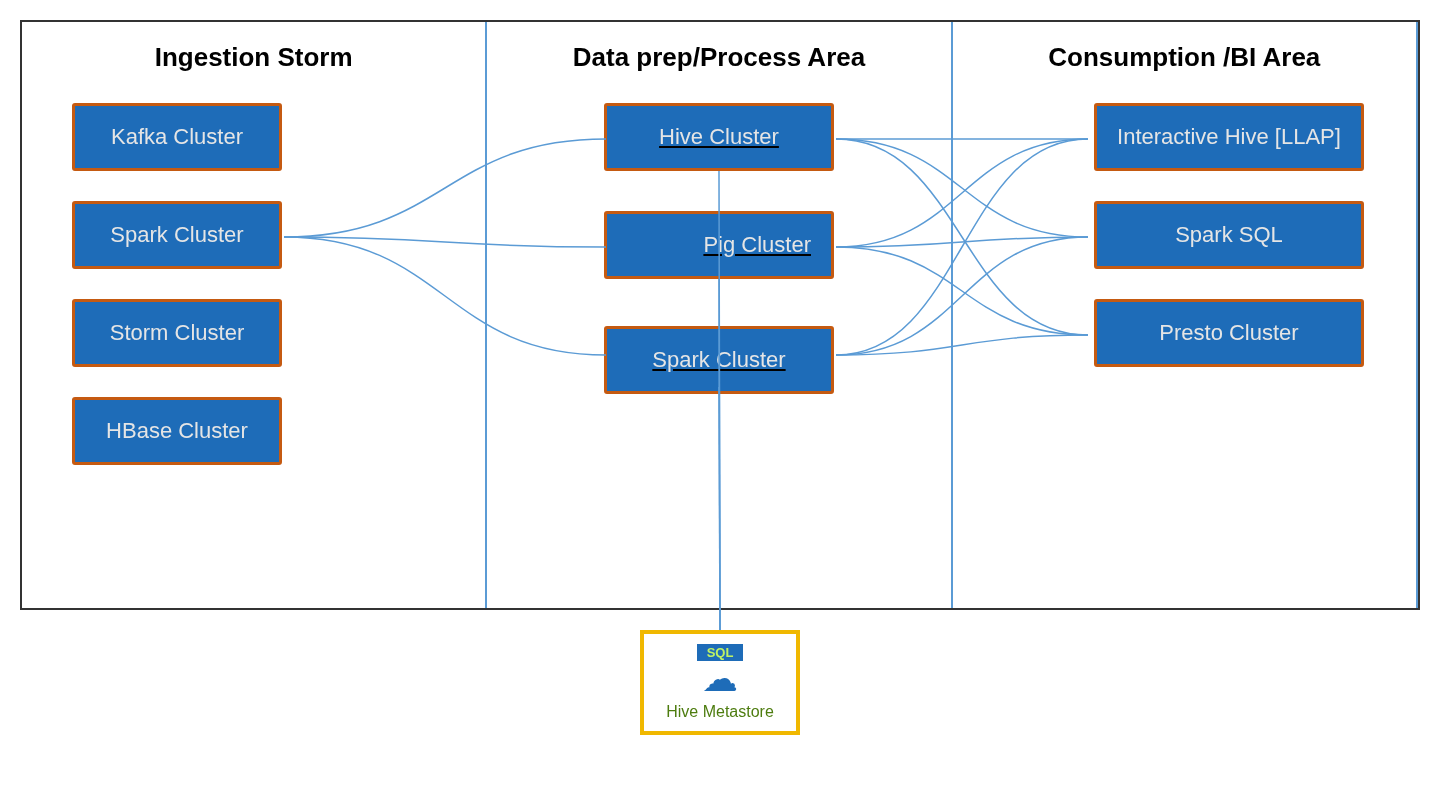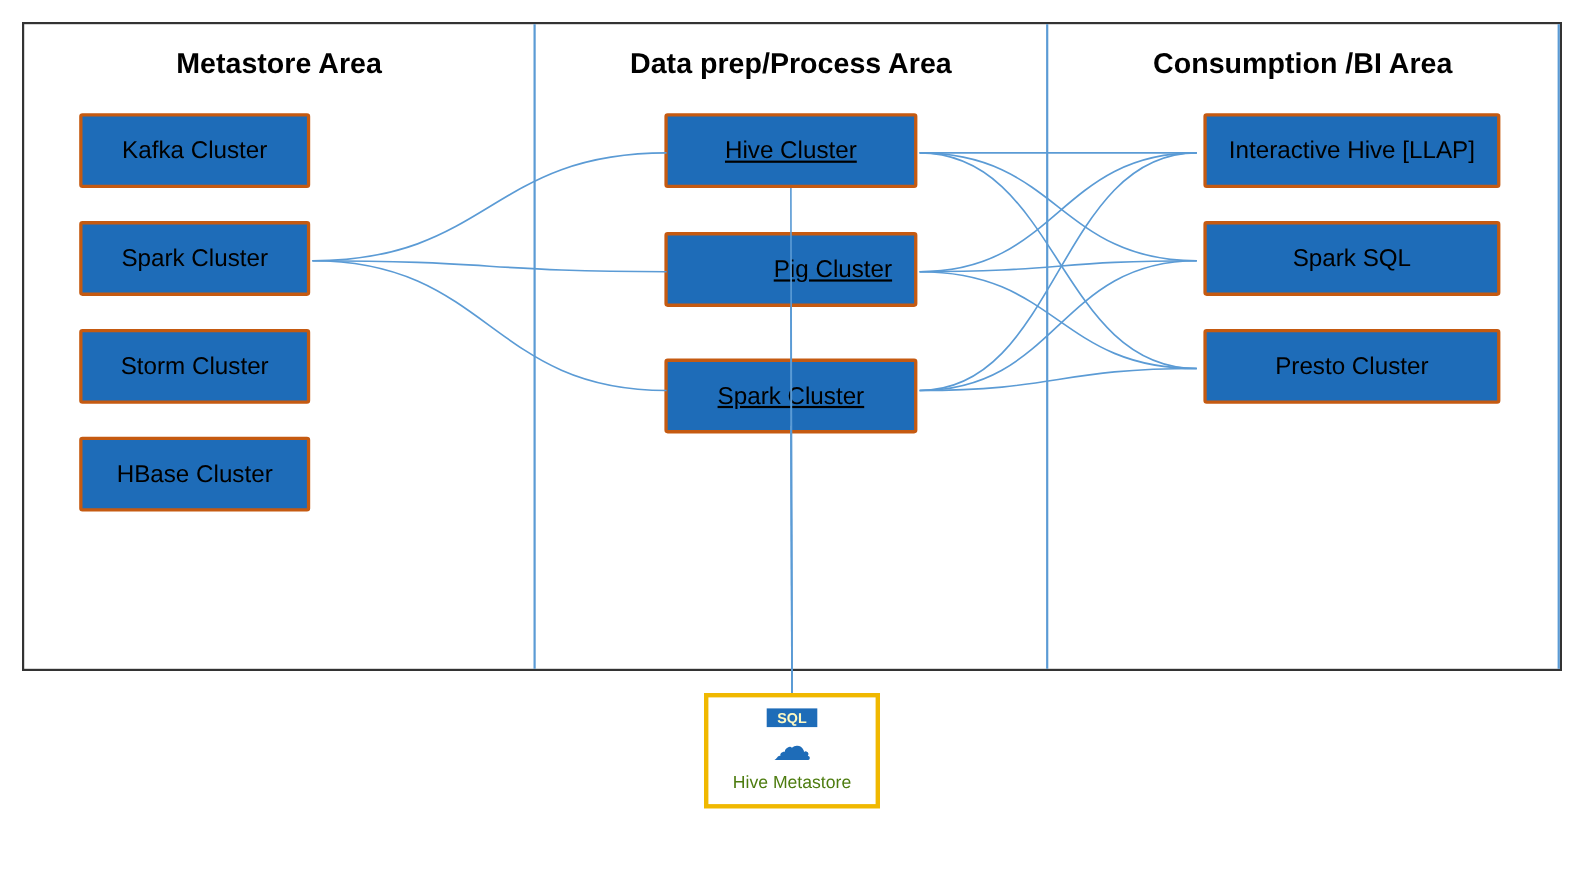--- a/index.html
+++ b/index.html
@@ -33,21 +33,21 @@
     }
     .column-title {
       font-size: 26px;
       font-weight: bold;
       text-align: center;
       margin-bottom: 30px;
       color: #000;
     }
     .cluster-box {
       background: #1e6cb8;
-      color: #000000;
+      color: #e5e5e5;
       border: 3px solid #c55a11;
       border-radius: 3px;
       padding: 18px 20px;
       font-size: 22px;
       font-weight: 500;
       margin-bottom: 30px;
       width: 210px;
       text-align: center;
       position: relative;
     }
@@ -98,21 +98,21 @@
     }
   </style>
 </head>
 <body>
 
 <div class="main-container">
   <div class="diagram-wrapper">
     <div class="columns-area" id="columns-area">
 
       <div class="column ingestion-col">
-        <div class="column-title">Metastore Area</div>
+        <div class="column-title">Ingestion Storm</div>
         <div class="col-content">
           <div class="cluster-box" id="kafka-box">
             <span>Kafka Cluster</span>
           </div>
           <div class="cluster-box" id="spark-ing-box">
             <span>Spark Cluster</span>
           </div>
           <div class="cluster-box" id="storm-box">
             <span>Storm Cluster</span>
           </div>
@@ -174,20 +174,20 @@
 
     <div class="bottom-area">
 
       <svg id="bottom-svg" style="position: absolute; top: 0px; left: 0px; width: 1400px; height: 135px; overflow: visible; pointer-events: none;" viewBox="0 0 1400 135">
           <path d="M 698.984375 -439 C 698.984375 -209.5, 700 -209.5, 700 20" stroke="#5b9bd5" stroke-width="1.5" fill="none"></path>
           <path d="M 698.984375 -331 C 698.984375 -155.5, 700 -155.5, 700 20" stroke="#5b9bd5" stroke-width="1.5" fill="none"></path>
           <path d="M 698.984375 -223 C 698.984375 -101.5, 700 -101.5, 700 20" stroke="#5b9bd5" stroke-width="1.5" fill="none"></path>
         </svg>
       <div class="metastore-box" id="metastore-box">
         <div style="display:flex;flex-direction:column;align-items:center;">
-          <div style="background:#1e6cb8;color:#fef9c3;font-size:13px;font-weight:bold;padding:1px 10px;margin-bottom:0px;">SQL</div>
+          <div style="background:#1e6cb8;color:#bef264;font-size:13px;font-weight:bold;padding:1px 10px;margin-bottom:0px;">SQL</div>
           <div style="font-size:36px;color:#1e6cb8;line-height:1;">☁</div>
         </div>
         <div class="metastore-label">Hive Metastore</div>
       </div>
     </div>
   </div>
 </div>
 
 </body></html>

